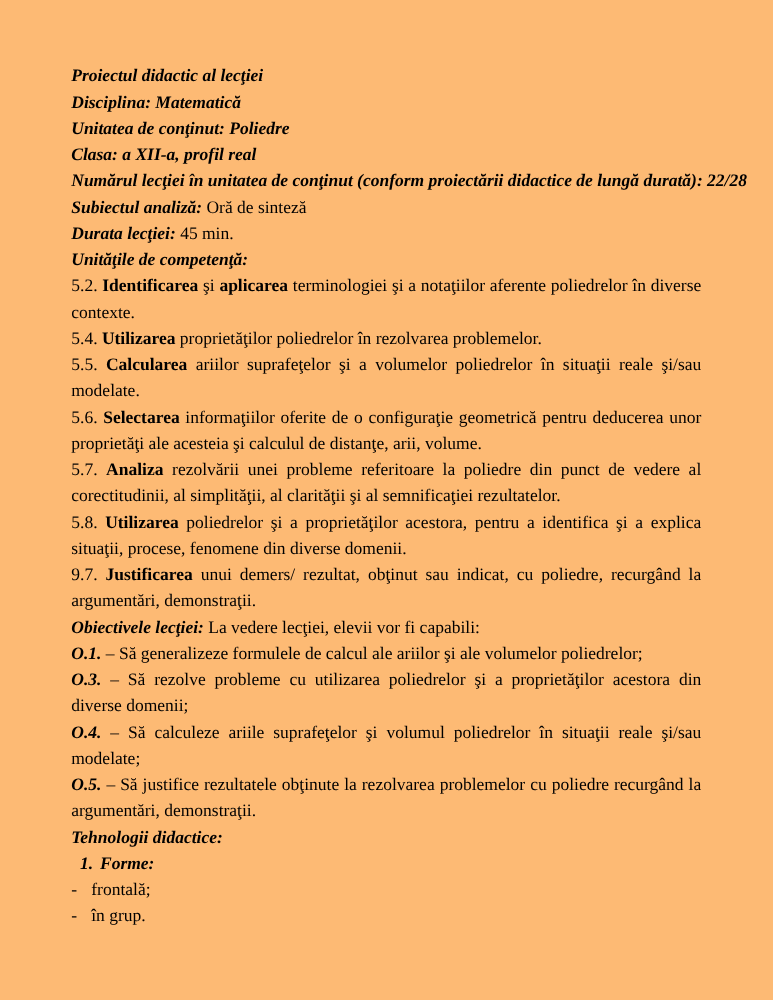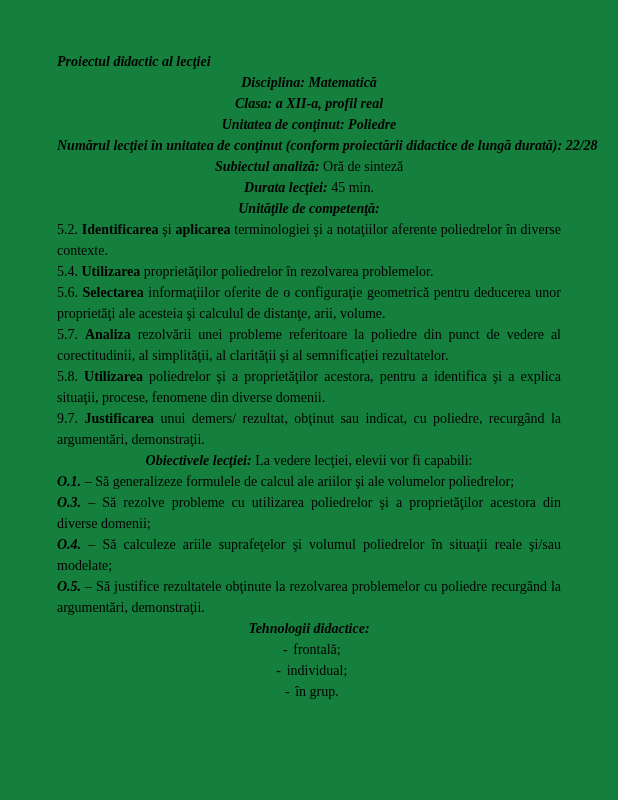--- a/index.html
+++ b/index.html
@@ -14,30 +14,30 @@
     font-family: "Liberation Serif", "DejaVu Serif", serif;
     font-size: 14px;
     color: #000000;
     -webkit-font-smoothing: antialiased;
   }
   .page {
     box-sizing: border-box;
     width: 618px;
     height: 800px;
     padding: 51px 57px 0 57px;
-    background: #15803d;
+    background: #fdba74;
   }
   p.para {
     margin: 0;
     padding: 0;
     line-height: 21px;
     text-align: justify;
   }
   p.single {
-    text-align: center;
+    text-align: left;
     white-space: nowrap;
   }
   .title {
     text-align: center;
     font-weight: bold;
     font-style: italic;
     white-space: nowrap;
   }
   .bi {
     font-weight: bold;
@@ -60,36 +60,37 @@
 </style>
 </head>
 <body>
 
 <div class="page">
 
   <p class="para title">Proiectul didactic al lecţiei</p>
 
   <p class="para single"><span class="bi">Disciplina:</span><span class="bi"> Matematică</span></p>
 
+  <p class="para single"><span class="bi">Unitatea de conţinut:</span><span class="bi"> Poliedre</span></p>
+
   <p class="para single"><span class="bi">Clasa:</span><span class="bi"> a XII-a, profil real</span></p>
-
-  <p class="para single"><span class="bi">Unitatea de conţinut:</span><span class="bi"> Poliedre</span></p>
 
   <p class="para single"><span class="bi">Numărul lecţiei în unitatea de conţinut (conform proiectării didactice de lungă durată):</span><span class="bi"> 22/28</span></p>
 
   <p class="para single"><span class="bi">Subiectul analiză:</span><span> Oră de sinteză</span></p>
 
   <p class="para single"><span class="bi">Durata lecţiei:</span><span> 45 min.</span></p>
 
   <p class="para single"><span class="bi">Unităţile de competenţă:</span></p>
 
   <p class="para"><span>5.2. </span><b>Identificarea</b><span> şi </span><b>aplicarea</b><span> terminologiei şi a notaţiilor aferente poliedrelor în diverse contexte.</span></p>
 
   <p class="para"><span>5.4. </span><b>Utilizarea</b><span> proprietăţilor poliedrelor în rezolvarea problemelor.</span></p>
 
+  <p class="para"><span>5.5. </span><b>Calcularea</b><span> ariilor suprafeţelor şi a volumelor poliedrelor în situaţii reale şi/sau modelate.</span></p>
 
   <p class="para"><span>5.6. </span><b>Selectarea</b><span> informaţiilor oferite de o configuraţie geometrică pentru deducerea unor proprietăţi ale acesteia şi calculul de distanţe, arii, volume.</span></p>
 
   <p class="para"><span>5.7. </span><b>Analiza</b><span> rezolvării unei probleme referitoare la poliedre din punct de vedere al corectitudinii, al simplităţii, al clarităţii şi al semnificaţiei rezultatelor.</span></p>
 
   <p class="para"><span>5.8. </span><b>Utilizarea</b><span> poliedrelor şi a proprietăţilor acestora, pentru a identifica şi a explica situaţii, procese, fenomene din diverse domenii.</span></p>
 
   <p class="para"><span>9.7. </span><b>Justificarea</b><span> unui demers/ rezultat, obţinut sau indicat, cu poliedre, recurgând la argumentări, demonstraţii.</span></p>
 
   <p class="para single"><span class="bi">Obiectivele lecţiei:</span><span> La vedere lecţiei, elevii vor fi capabili:</span></p>
@@ -99,20 +100,20 @@
 
   <p class="para"><span class="bi">O.3.</span><span> – Să rezolve probleme cu utilizarea poliedrelor şi a proprietăţilor acestora din diverse domenii;</span></p>
 
   <p class="para"><span class="bi">O.4.</span><span> – Să calculeze ariile suprafeţelor şi volumul poliedrelor în situaţii reale şi/sau modelate;</span></p>
 
   <p class="para"><span class="bi">O.5.</span><span> – Să justifice rezultatele obţinute la rezolvarea problemelor cu poliedre recurgând la argumentări, demonstraţii.</span></p>
 
 
   <p class="para single"><span class="bi">Tehnologii didactice:</span></p>
 
+  <p class="para single list1"><span class="list-num bi">1.</span><span class="bi">Forme:</span></p>
 
   <p class="para single list2"><span class="dash">-</span><span>frontală;</span></p>
 
-  <p class="para single list2"><span class="dash">-</span><span>individual;</span></p>
 
   <p class="para single list2"><span class="dash">-</span><span>în grup.</span></p>
 
 </div>
 
 </body></html>

